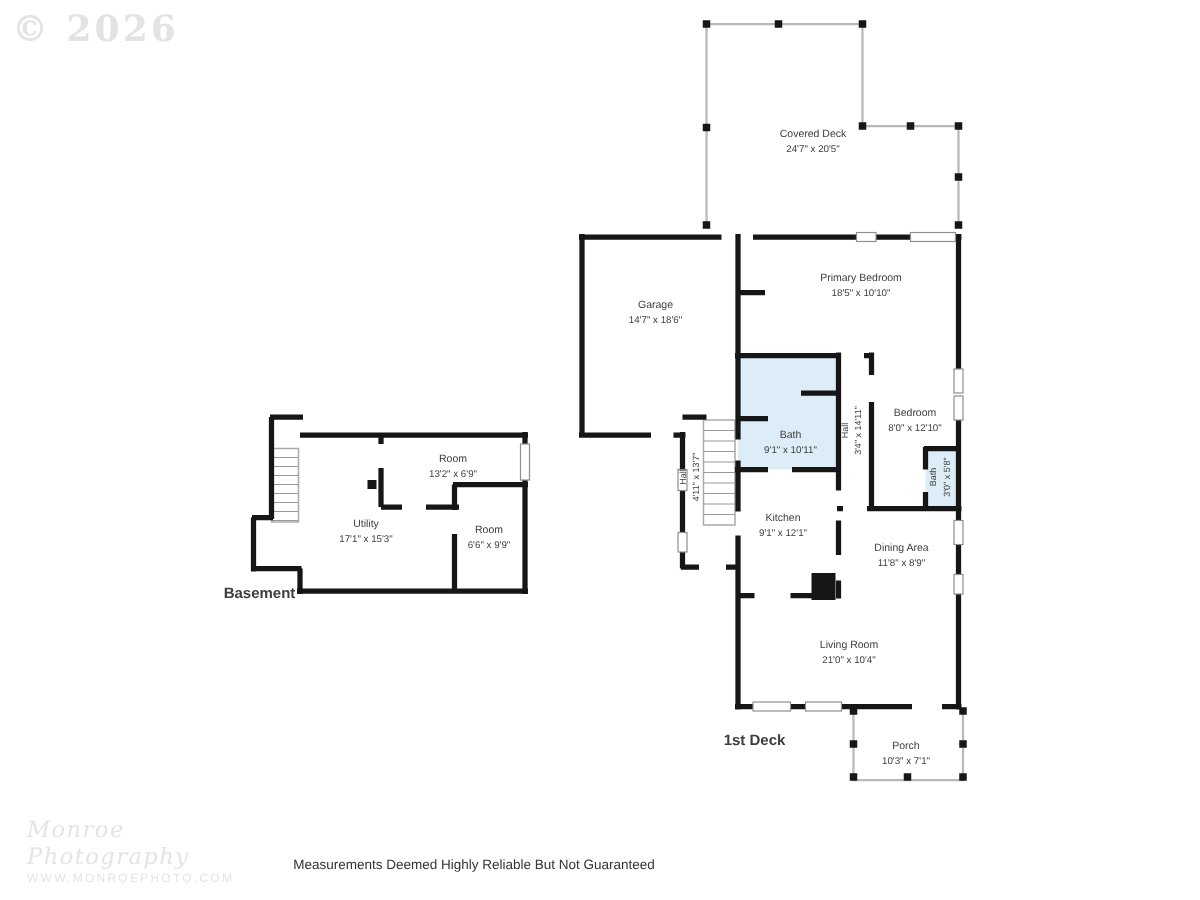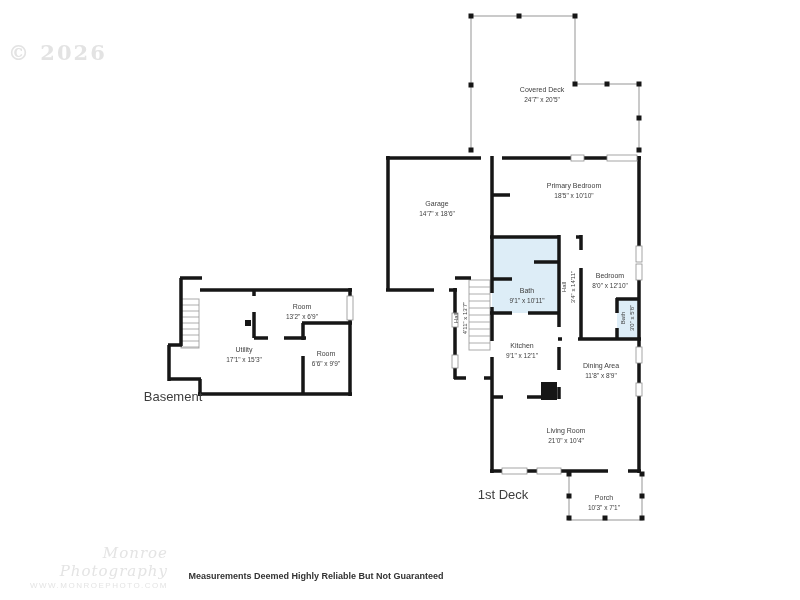--- a/index.html
+++ b/index.html
@@ -6,30 +6,30 @@
   #canvas{position:relative;width:800px;height:600px;background:#ffffff;overflow:hidden;
           font-family:"Liberation Sans", sans-serif;}
   #plan-svg{position:absolute;left:0;top:0;}
   .lbl{position:absolute;transform:translate(-50%,-50%);text-align:center;color:#3d3d3d;
        white-space:nowrap;line-height:1.45;}
   .lbl .nm{display:block;font-size:7px;}
   .lbl .dm{display:block;font-size:6.5px;}
   .lbl.rot{transform:translate(-50%,-50%) rotate(-90deg);}
   .lbl.rot .nm{font-size:6px;}
   .lbl.rot .dm{font-size:6px;}
-  .floor-lbl{position:absolute;transform:translate(-50%,-50%);font-size:13px;color:#3d3d3d;}
+  .floor-lbl{position:absolute;transform:translate(-50%,-50%);font-size:10px;color:#3d3d3d;font-weight:bold;}
   #wm-copyright{position:absolute;left:8px;top:4px;font-family:"DejaVu Serif", serif;
-       font-size:21px;letter-spacing:2px;color:#e3e3e3;font-weight:bold;margin-top:36px;}
-  #wm-studio{position:absolute;left:18px;top:544px;width:150px;text-align:right;color:#e4e4e4;}
+       font-size:24px;letter-spacing:2px;color:#e3e3e3;font-weight:bold;}
+  #wm-studio{position:absolute;left:18px;top:544px;width:150px;text-align:left;color:#e4e4e4;}
   #wm-studio .studio-name{display:block;font-family:"DejaVu Serif", serif;font-style:italic;
        font-size:15px;letter-spacing:1px;}
   #wm-studio .studio-url{display:block;font-family:Liberation Sans, sans-serif;font-size:8px;
        letter-spacing:1.5px;margin-top:1px;}
   #disclaimer{position:absolute;left:0;top:571px;width:632px;text-align:center;
-       font-size:9px;color:#333333;font-weight:bold;}
+       font-size:9px;color:#333333;}
 </style>
 </head>
 <body>
 
 <div id="canvas">
 
   <svg id="plan-svg" width="800" height="600" viewBox="0 0 800 600">
 
     <g>
       <rect x="492" y="237" width="67" height="76" fill="#ddedf7"></rect>

